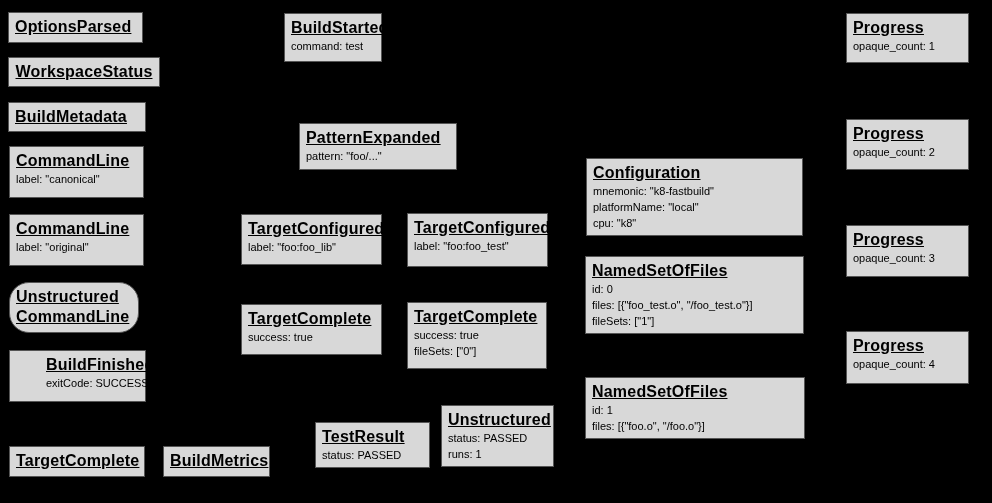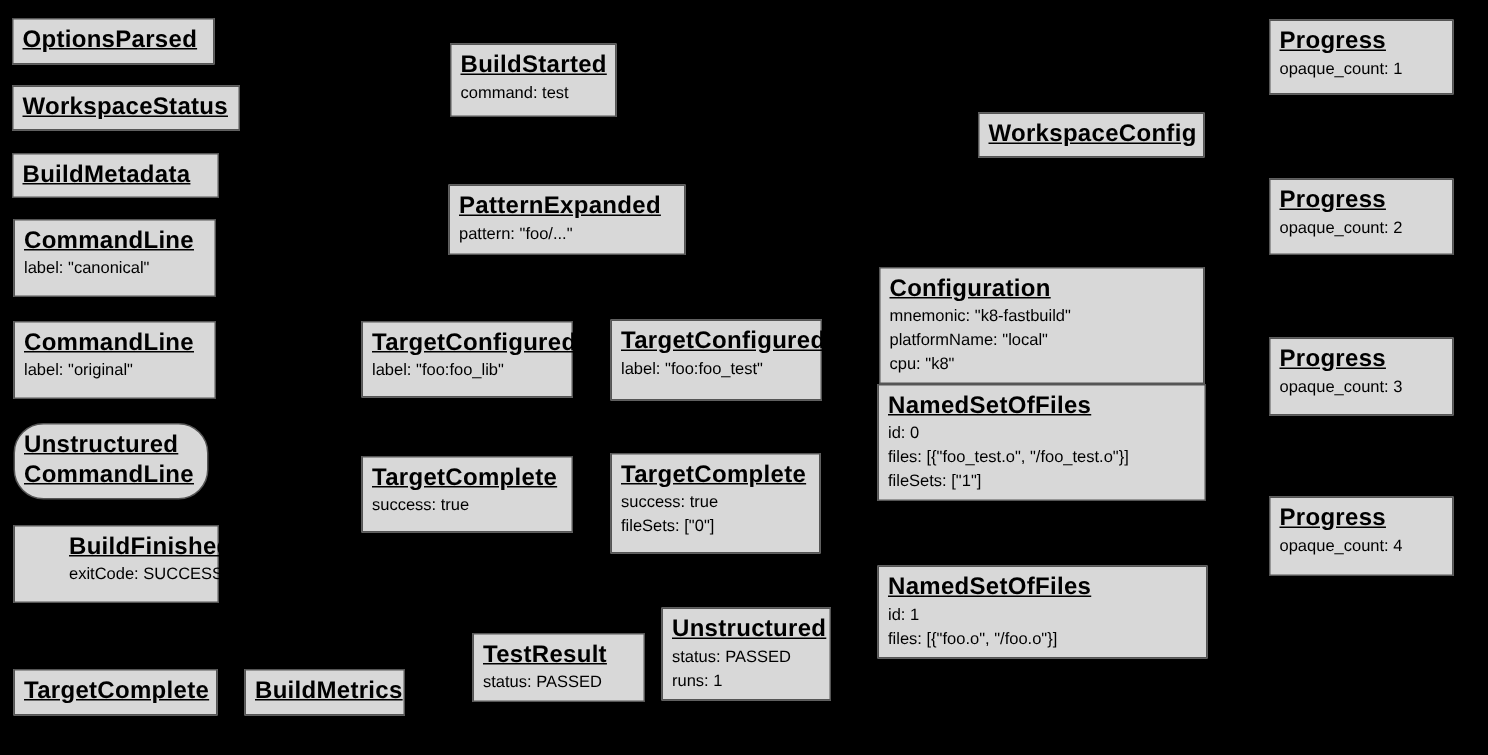--- a/index.html
+++ b/index.html
@@ -38,21 +38,21 @@
 </style>
 </head>
 <body>
 
 <div class="canvas">
 
   <div class="node" style="left:8px; top:12px; width:135px; min-height:31px;">
     <div class="node-title">OptionsParsed</div>
   </div>
 
-  <div class="node" style="left:8px; top:57px; width:152px; min-height:30px;">
+  <div class="node" style="left:8px; top:57px; width:152px; min-height:30px;text-align:center;">
     <div class="node-title">WorkspaceStatus</div>
   </div>
 
   <div class="node" style="left:8px; top:102px; width:138px; min-height:30px;">
     <div class="node-title">BuildMetadata</div>
   </div>
 
   <div class="node" style="left:9px; top:146px; width:135px; min-height:52px;">
     <div class="node-title">CommandLine</div>
     <div class="node-line">label: "canonical"</div>
@@ -73,21 +73,21 @@
   </div>
 
   <div class="node" style="left:9px; top:446px; width:136px; min-height:31px;">
     <div class="node-title">TargetComplete</div>
   </div>
 
   <div class="node" style="left:163px; top:446px; width:107px; min-height:31px;">
     <div class="node-title">BuildMetrics</div>
   </div>
 
-  <div class="node" style="left:300px; top:13px; width:111px; min-height:49px;margin-top:16px;">
+  <div class="node" style="left:284px; top:13px; width:98px; min-height:49px;">
     <div class="node-title">BuildStarted</div>
     <div class="node-line">command: test</div>
   </div>
 
   <div class="node" style="left:299px; top:112px; width:158px; min-height:47px;margin-top:11px;">
     <div class="node-title">PatternExpanded</div>
     <div class="node-line">pattern: "foo/..."</div>
   </div>
 
   <div class="node" style="left:241px; top:214px; width:141px; min-height:51px;">
@@ -115,25 +115,22 @@
     <div class="node-title">TestResult</div>
     <div class="node-line">status: PASSED</div>
   </div>
 
   <div class="node" style="left:441px; top:405px; width:113px; min-height:59px;">
     <div class="node-title">Unstructured</div>
     <div class="node-line">status: PASSED</div>
     <div class="node-line">runs: 1</div>
   </div>
 
-  <div class="node" style="left:652px; top:75px; width:151px; min-height:29px;">
-    <div class="node-title">WorkspaceConfig</div>
-  </div>
 
-  <div class="node" style="left:586px; top:158px; width:217px; min-height:75px;margin-top:20px;">
+  <div class="node" style="left:586px; top:158px; width:217px; min-height:75px;">
     <div class="node-title">Configuration</div>
     <div class="node-line">mnemonic: "k8-fastbuild"</div>
     <div class="node-line">platformName: "local"</div>
     <div class="node-line">cpu: "k8"</div>
   </div>
 
   <div class="node" style="left:585px; top:256px; width:219px; min-height:72px;">
     <div class="node-title">NamedSetOfFiles</div>
     <div class="node-line">id: 0</div>
     <div class="node-line">files: [{"foo_test.o", "/foo_test.o"}]</div>

